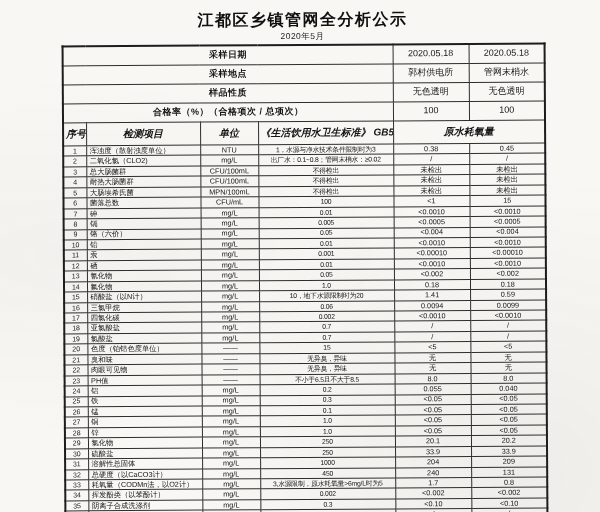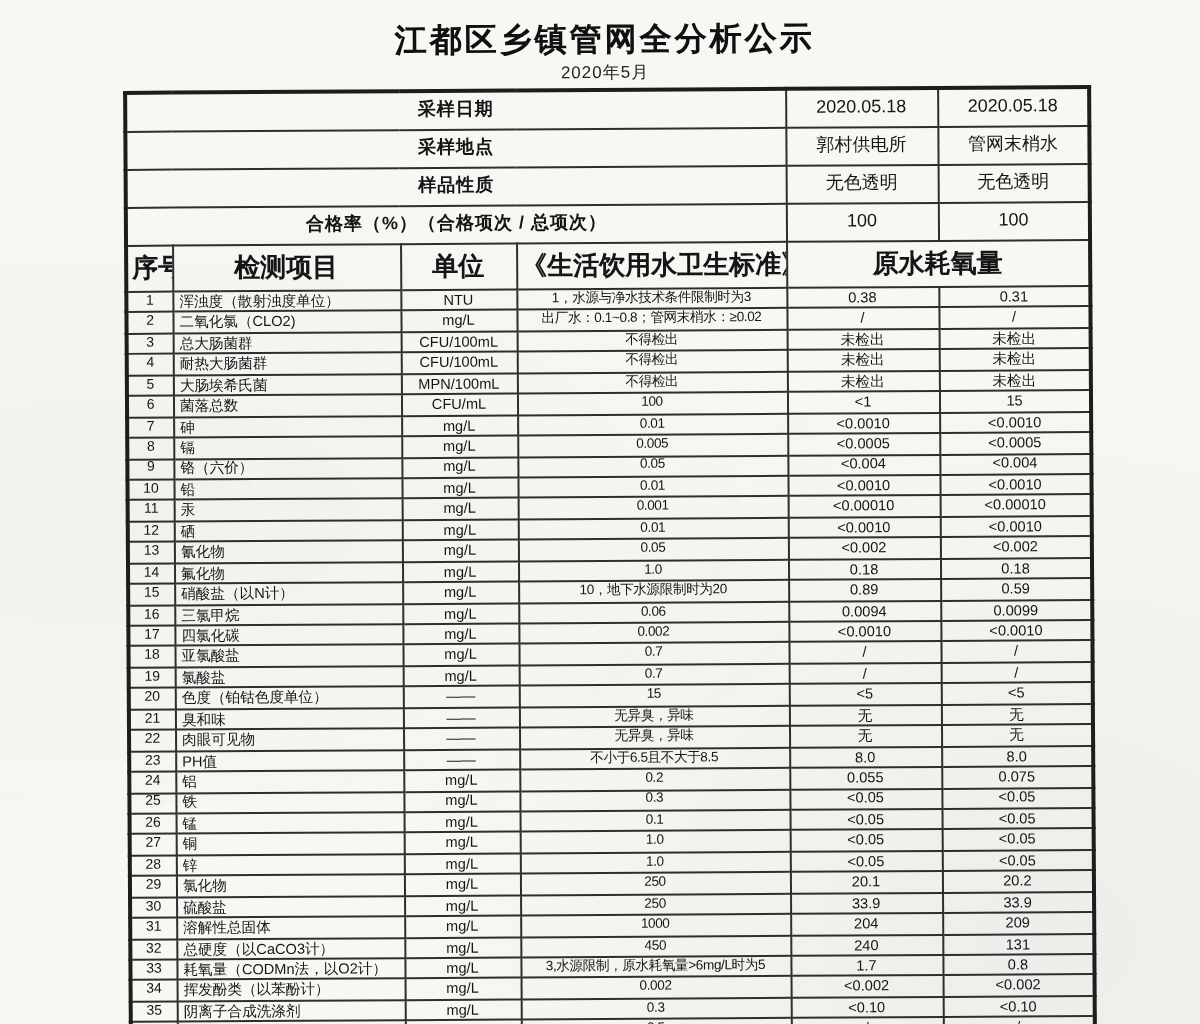--- a/index.html
+++ b/index.html
@@ -27,21 +27,21 @@
     border:2px solid #1d1d1d;
   }
   table.report td{
     border:1px solid #2e2e2e;
     padding:0 2px;overflow:hidden;white-space:nowrap;
     text-align:center;vertical-align:middle;
   }
   tr.meta-row td{height:18px;font-size:9px;}
   td.meta-label{font-weight:600;letter-spacing:0.5px;}
   td.meta-val{font-size:8.8px;}
-  tr.head-row td{height:22px;font-size:13px;font-weight:600;}
+  tr.head-row td{height:22px;font-size:10px;font-weight:600;font-style:italic;}
   td.head-standard{font-size:8.2px;}
   tbody td{height:9.45px;font-size:7.3px;line-height:7.5px;}
   tbody td.c-item{text-align:left;padding-left:3px;}
   tbody td.c-std{font-size:6.8px;letter-spacing:-0.2px;}
   tbody td.c-idx{font-size:7px;}
 </style>
 </head>
 <body>
 
 <div id="scan">
@@ -87,21 +87,21 @@
         <td colspan="2">原水耗氧量</td>
       </tr>
     </tbody>
     <tbody>
         <tr>
           <td class="c-idx">1</td>
           <td class="c-item">浑浊度（散射浊度单位）</td>
           <td class="c-unit">NTU</td>
           <td class="c-std">1，水源与净水技术条件限制时为3</td>
           <td class="c-res">0.38</td>
-          <td class="c-res">0.31</td>
+          <td class="c-res">0.45</td>
         </tr>
         <tr>
           <td class="c-idx">2</td>
           <td class="c-item">二氧化氯（CLO2)</td>
           <td class="c-unit">mg/L</td>
           <td class="c-std">出厂水：0.1~0.8；管网末梢水：≥0.02</td>
           <td class="c-res">/</td>
           <td class="c-res">/</td>
         </tr>
         <tr>
@@ -198,21 +198,21 @@
           <td class="c-unit">mg/L</td>
           <td class="c-std">1.0</td>
           <td class="c-res">0.18</td>
           <td class="c-res">0.18</td>
         </tr>
         <tr>
           <td class="c-idx">15</td>
           <td class="c-item">硝酸盐（以N计）</td>
           <td class="c-unit">mg/L</td>
           <td class="c-std">10，地下水源限制时为20</td>
-          <td class="c-res">0.89</td>
+          <td class="c-res">1.41</td>
           <td class="c-res">0.59</td>
         </tr>
         <tr>
           <td class="c-idx">16</td>
           <td class="c-item">三氯甲烷</td>
           <td class="c-unit">mg/L</td>
           <td class="c-std">0.06</td>
           <td class="c-res">0.0094</td>
           <td class="c-res">0.0099</td>
         </tr>
@@ -271,21 +271,21 @@
           <td class="c-std">不小于6.5且不大于8.5</td>
           <td class="c-res">8.0</td>
           <td class="c-res">8.0</td>
         </tr>
         <tr>
           <td class="c-idx">24</td>
           <td class="c-item">铝</td>
           <td class="c-unit">mg/L</td>
           <td class="c-std">0.2</td>
           <td class="c-res">0.055</td>
-          <td class="c-res">0.075</td>
+          <td class="c-res">0.040</td>
         </tr>
         <tr>
           <td class="c-idx">25</td>
           <td class="c-item">铁</td>
           <td class="c-unit">mg/L</td>
           <td class="c-std">0.3</td>
           <td class="c-res">&lt;0.05</td>
           <td class="c-res">&lt;0.05</td>
         </tr>
         <tr>

